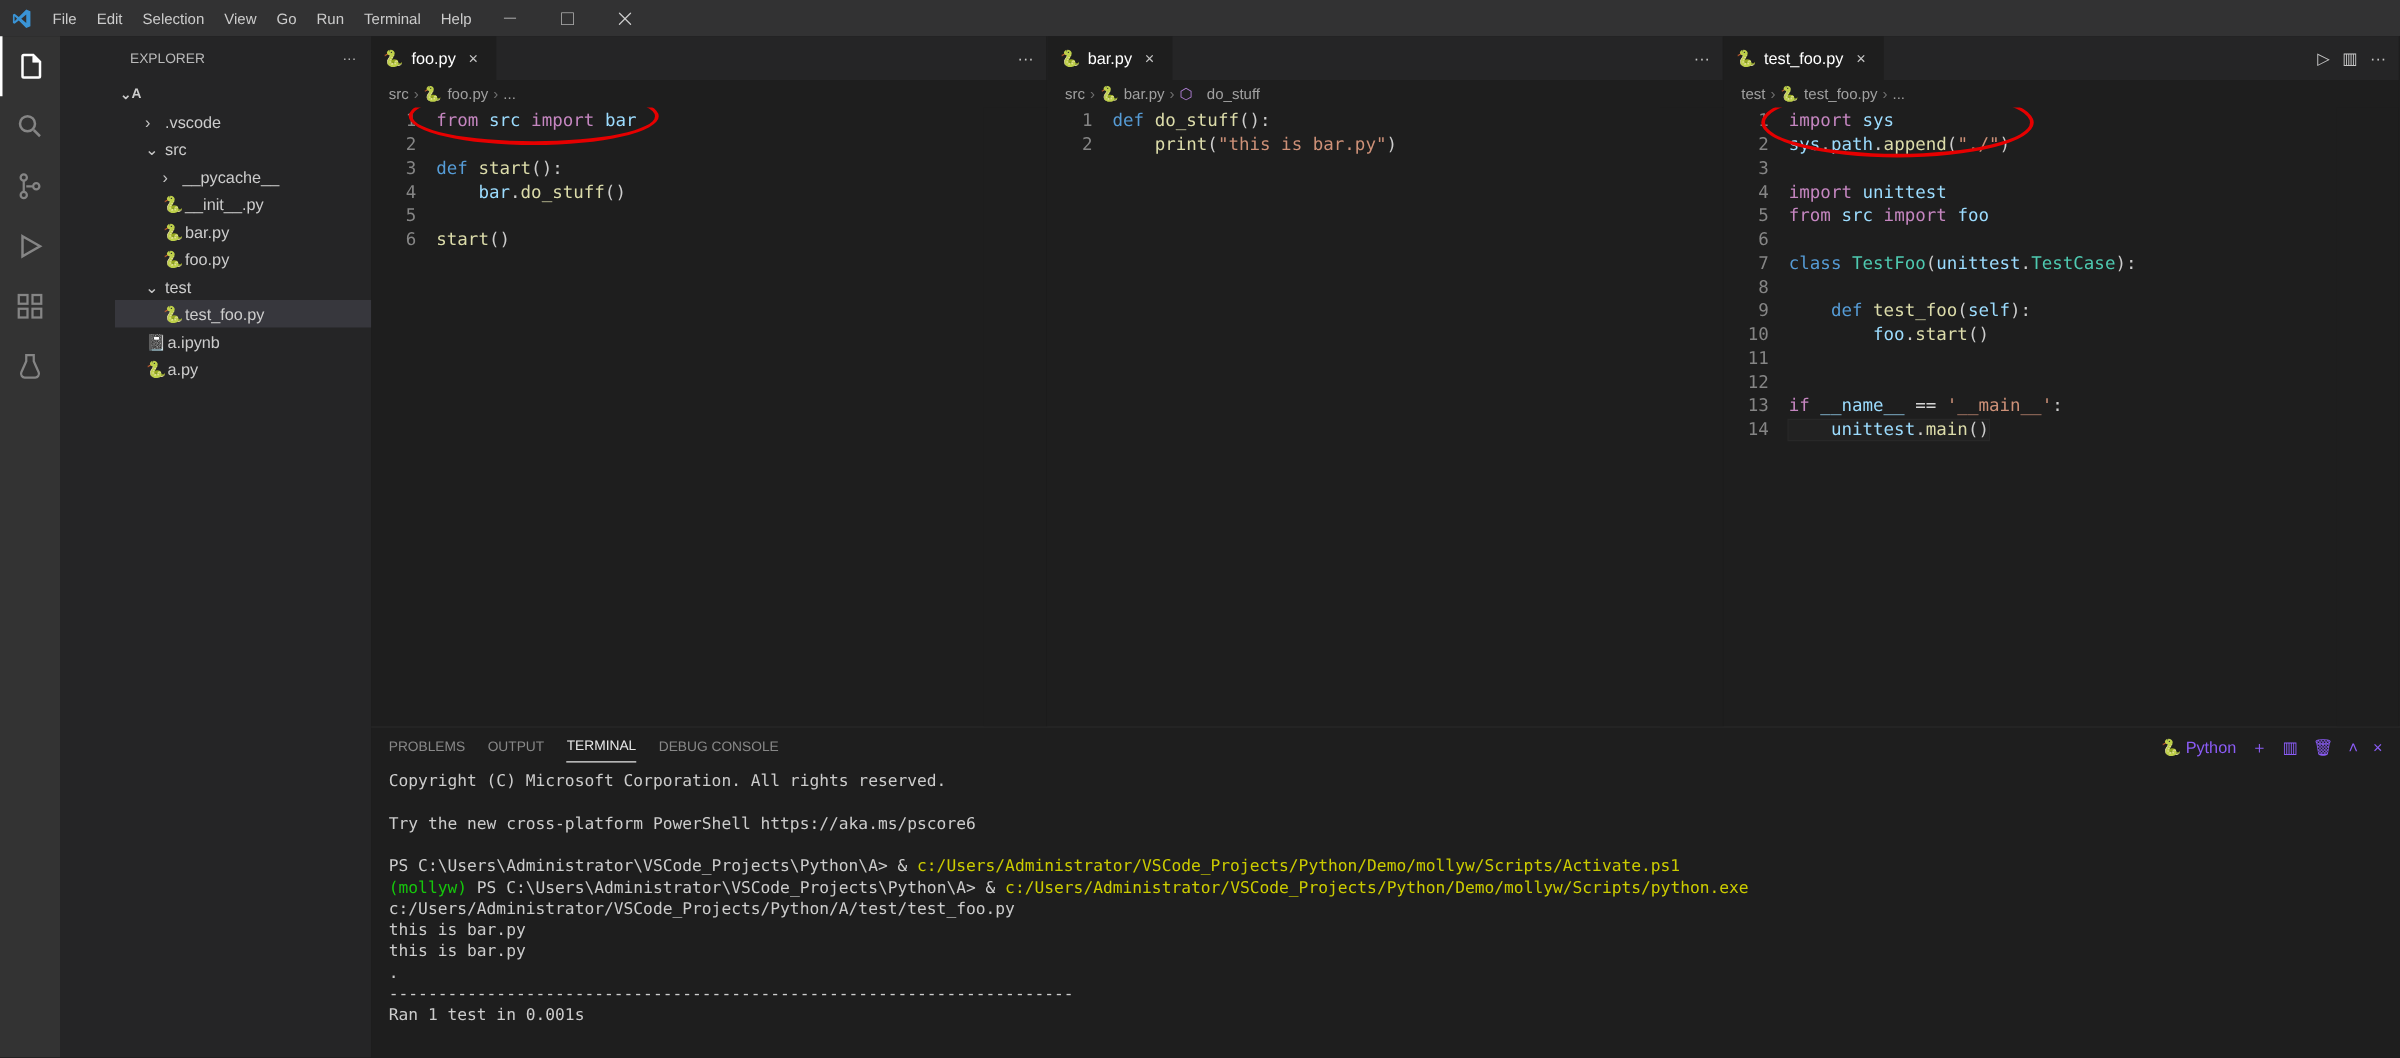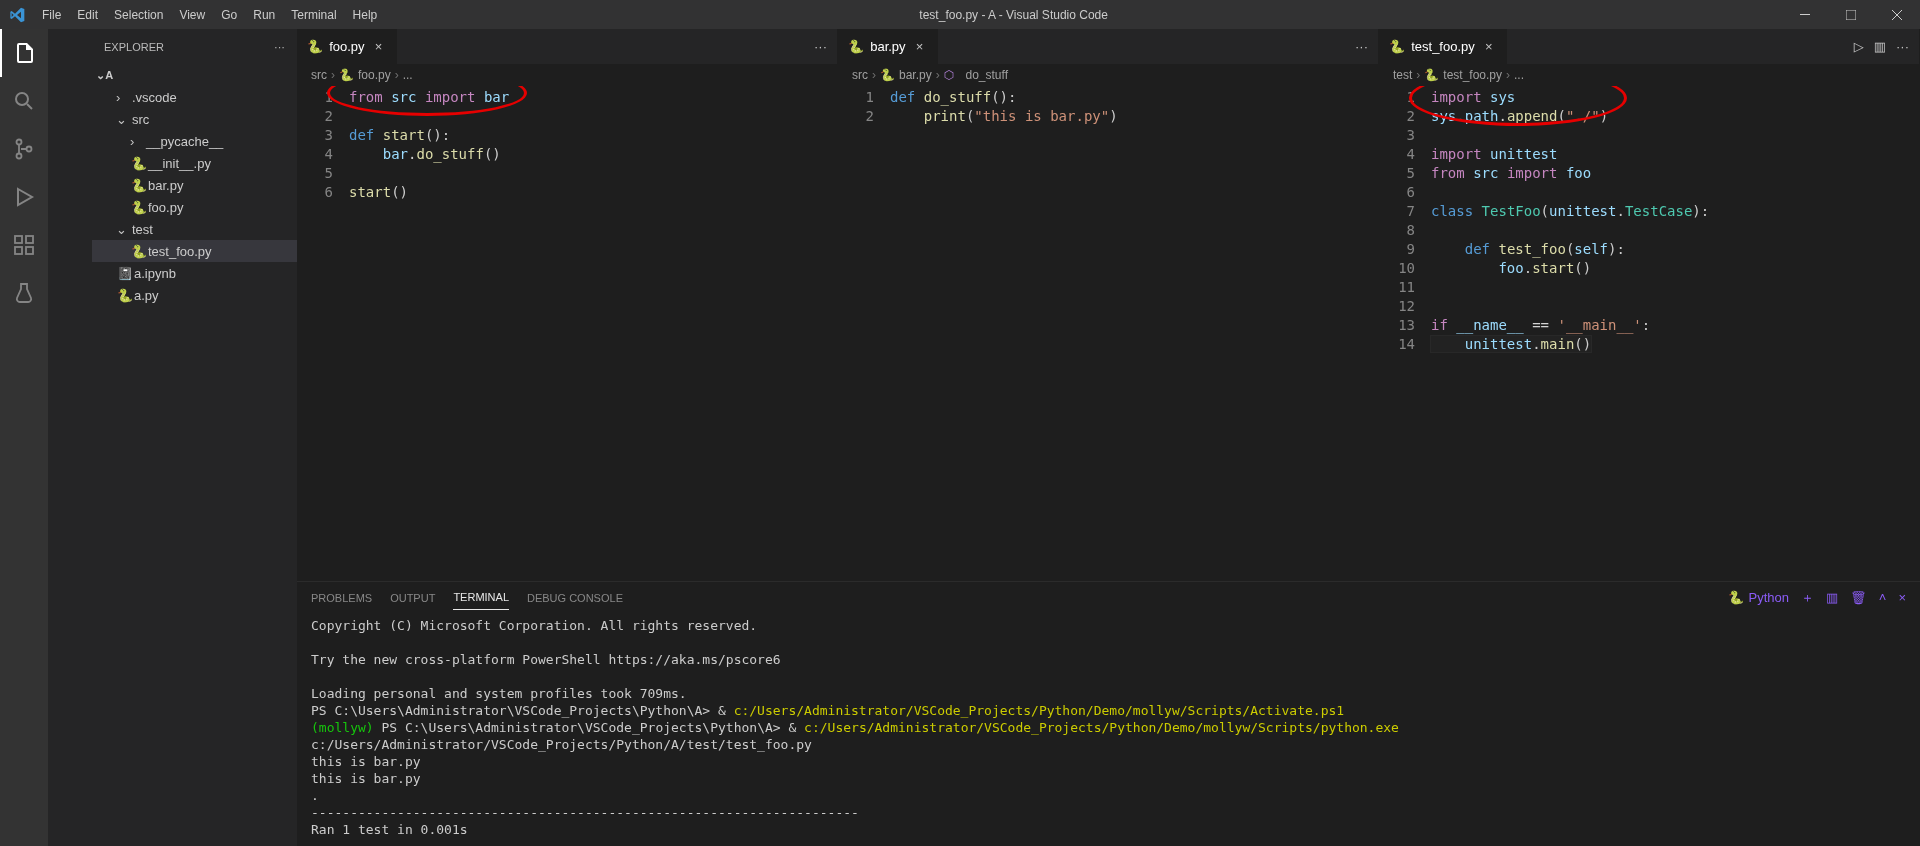--- a/index.html
+++ b/index.html
@@ -143,21 +143,20 @@
   <div class="menu">
     <span>File</span>
     <span>Edit</span>
     <span>Selection</span>
     <span>View</span>
     <span>Go</span>
     <span>Run</span>
     <span>Terminal</span>
     <span>Help</span>
   </div>
-  <div class="title">test_foo.py - A - Visual Studio Code</div>
   <div class="win-controls">
     <div>
         <svg width="10" height="1">
           <rect width="10" height="1" fill="#ccc"></rect>
         </svg>
       </div>
     <div>
         <svg width="10" height="10">
           <rect x="0" y="0" width="10" height="10" fill="none" stroke="#ccc"></rect>
         </svg>
@@ -378,21 +377,20 @@
           <span>🗑</span>
           <span>˄</span>
           <span>×</span>
         </div>
       </div>
       <div class="terminal">
 <div>Copyright (C) Microsoft Corporation. All rights reserved.</div>
 <br>
 <div>Try the new cross-platform PowerShell https://aka.ms/pscore6</div>
 <br>
-<div>Loading personal and system profiles took 709ms.</div>
 <div><span>PS C:\Users\Administrator\VSCode_Projects\Python\A&gt; &amp; </span><span class="t-yel">c:/Users/Administrator/VSCode_Projects/Python/Demo/mollyw/Scripts/Activate.ps1</span></div>
 <div><span class="t-grn">(mollyw) </span><span>PS C:\Users\Administrator\VSCode_Projects\Python\A&gt; &amp; </span><span class="t-yel">c:/Users/Administrator/VSCode_Projects/Python/Demo/mollyw/Scripts/python.exe</span><span> c:/Users/Administrator/VSCode_Projects/Python/A/test/test_foo.py</span></div>
 <div>this is bar.py</div>
 <div>this is bar.py</div>
 <div>.</div>
 <div>----------------------------------------------------------------------</div>
 <div>Ran 1 test in 0.001s</div>
 <br>
 
 

